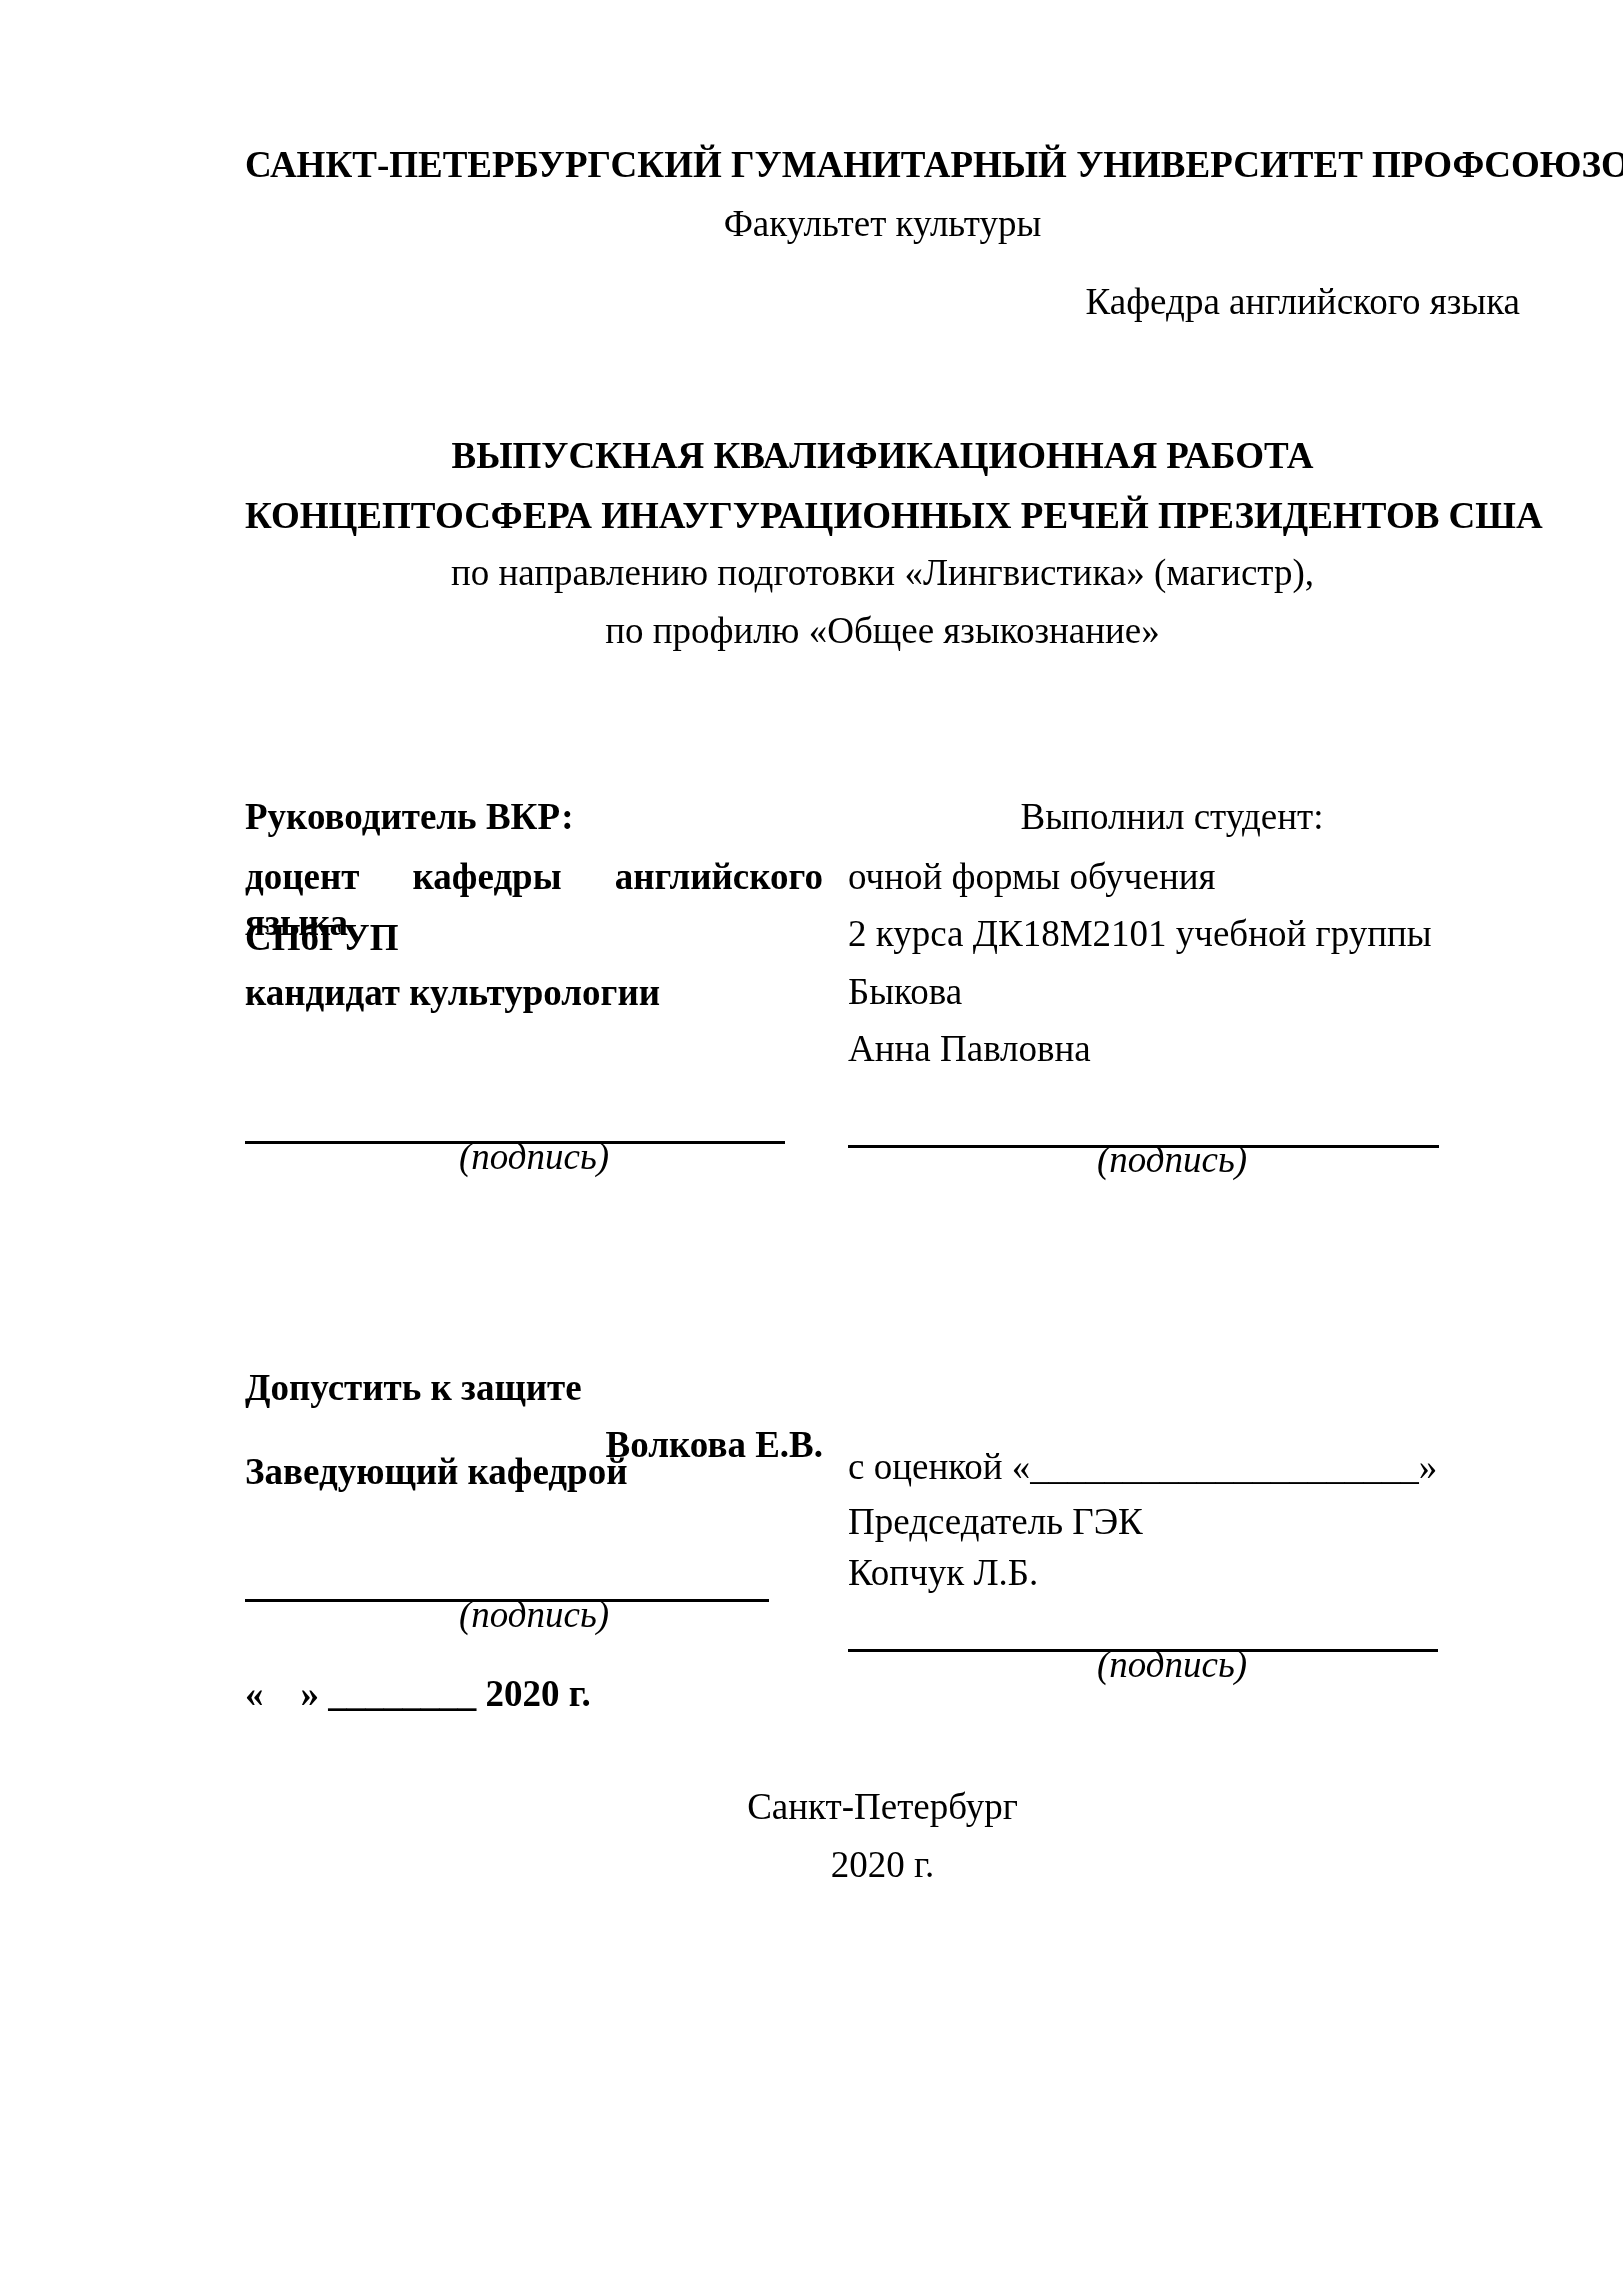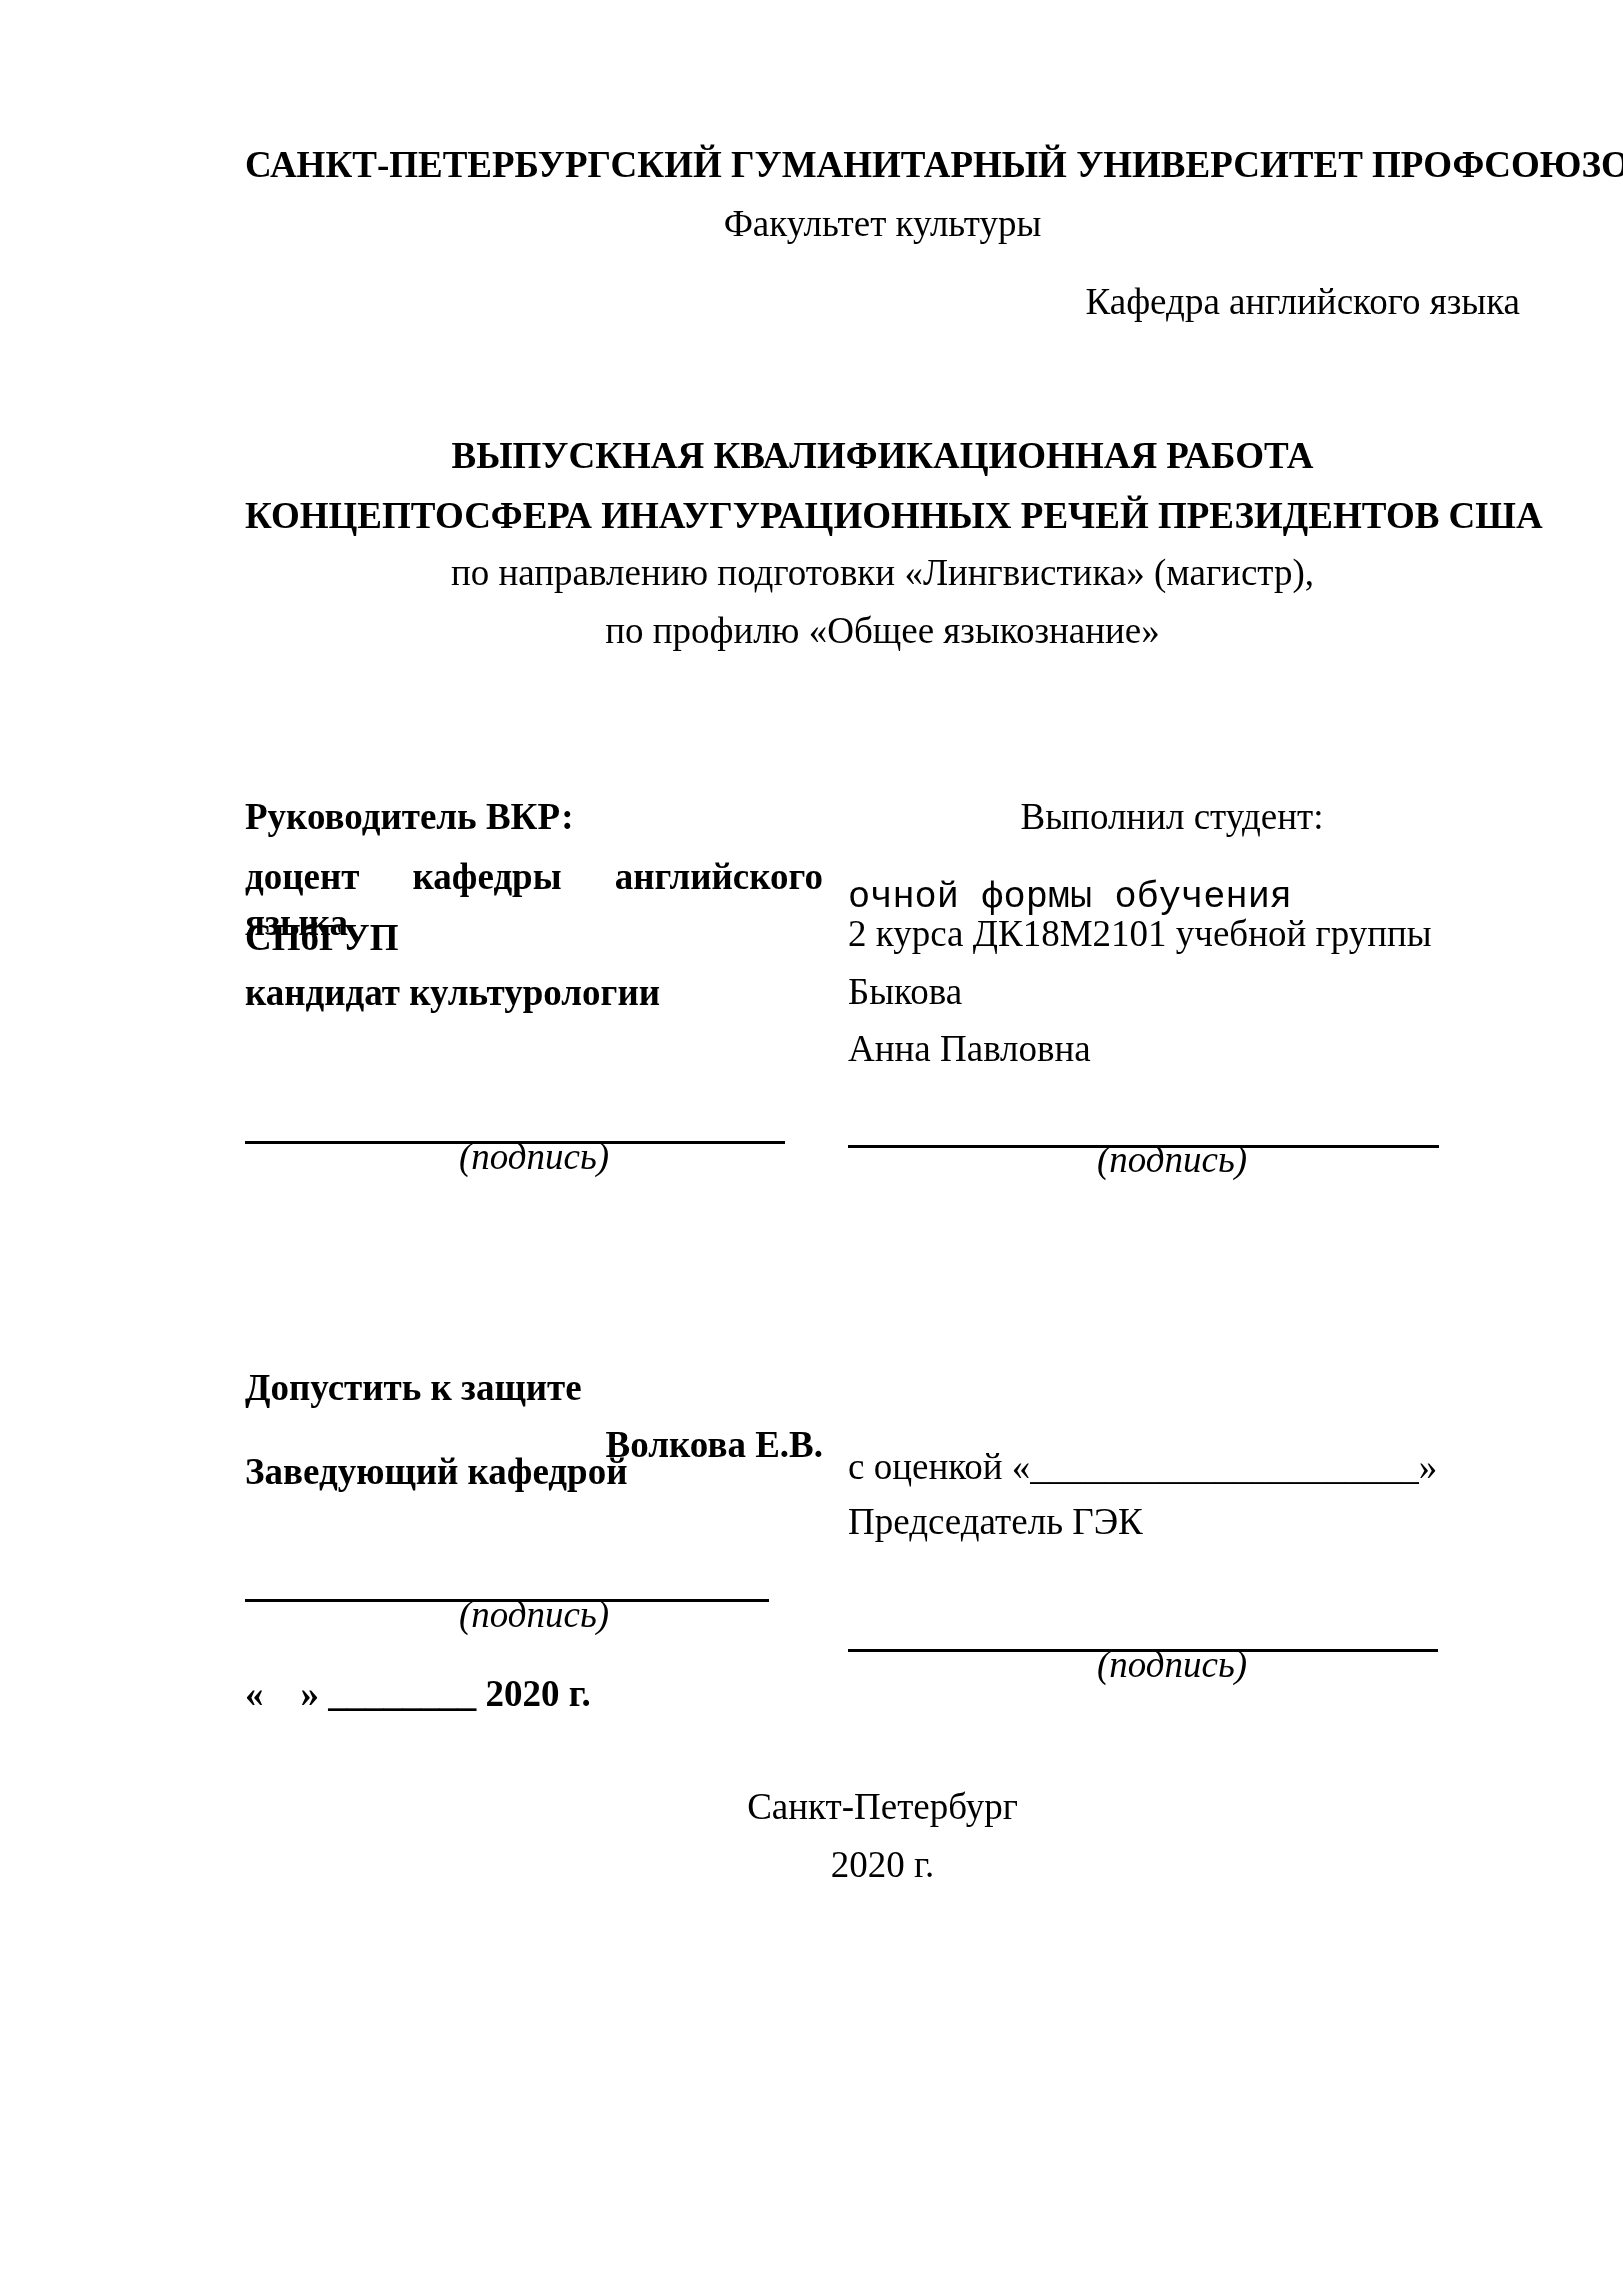--- a/index.html
+++ b/index.html
@@ -57,21 +57,21 @@
   .colR { left: 848px; width: 648px; }
   .colR-center { left: 848px; width: 648px; text-align: center; }
 
   .l-sup-head    { top: 794px; }
   .l-sup-pos     { top: 854px; white-space: normal; text-align: justify; text-align-last: justify; }
   .l-sup-org     { top: 915px; }
   .l-sup-deg     { top: 970px; }
   .l-sup-name    { top: 1029px; }
 
   .l-stu-head    { top: 794px; }
-  .l-stu-form    { top: 874px; font-family: Liberation Mono, monospace; }
+  .l-stu-form    { top: 854px; }
   .l-stu-group   { top: 911px; }
   .l-stu-surname { top: 969px; }
   .l-stu-name    { top: 1026px; }
 
   .sig-rule {
     position: absolute;
     border-bottom: 3.1px solid #000000;
     height: 0;
   }
   .rule-sup   { top: 1141px; left: 245px;  width: 540px; }
@@ -130,20 +130,21 @@
 
   <div class="line colL l-adm1">Допустить к защите</div>
   <div class="line colL l-adm2">Заведующий кафедрой</div>
   <div class="line colL l-adm-name">Волкова Е.В.</div>
   <div class="sig-rule rule-adm"></div>
   <div class="line colL-center l-adm-sigcap i">(подпись)</div>
   <div class="line colL l-adm-date">«&nbsp;&nbsp;&nbsp;&nbsp;»&nbsp;________ 2020 г.</div>
 
   <div class="line colR l-def2">с оценкой «_____________________»</div>
   <div class="line colR l-def3">Председатель ГЭК</div>
+  <div class="line colR l-def-name">Копчук Л.Б.</div>
   <div class="sig-rule rule-def"></div>
   <div class="line colR-center l-def-sigcap i">(подпись)</div>
 
   <div class="line center-block l-city">Санкт-Петербург</div>
   <div class="line center-block l-year">2020 г.</div>
 
 </div>
 
 
 </body></html>

